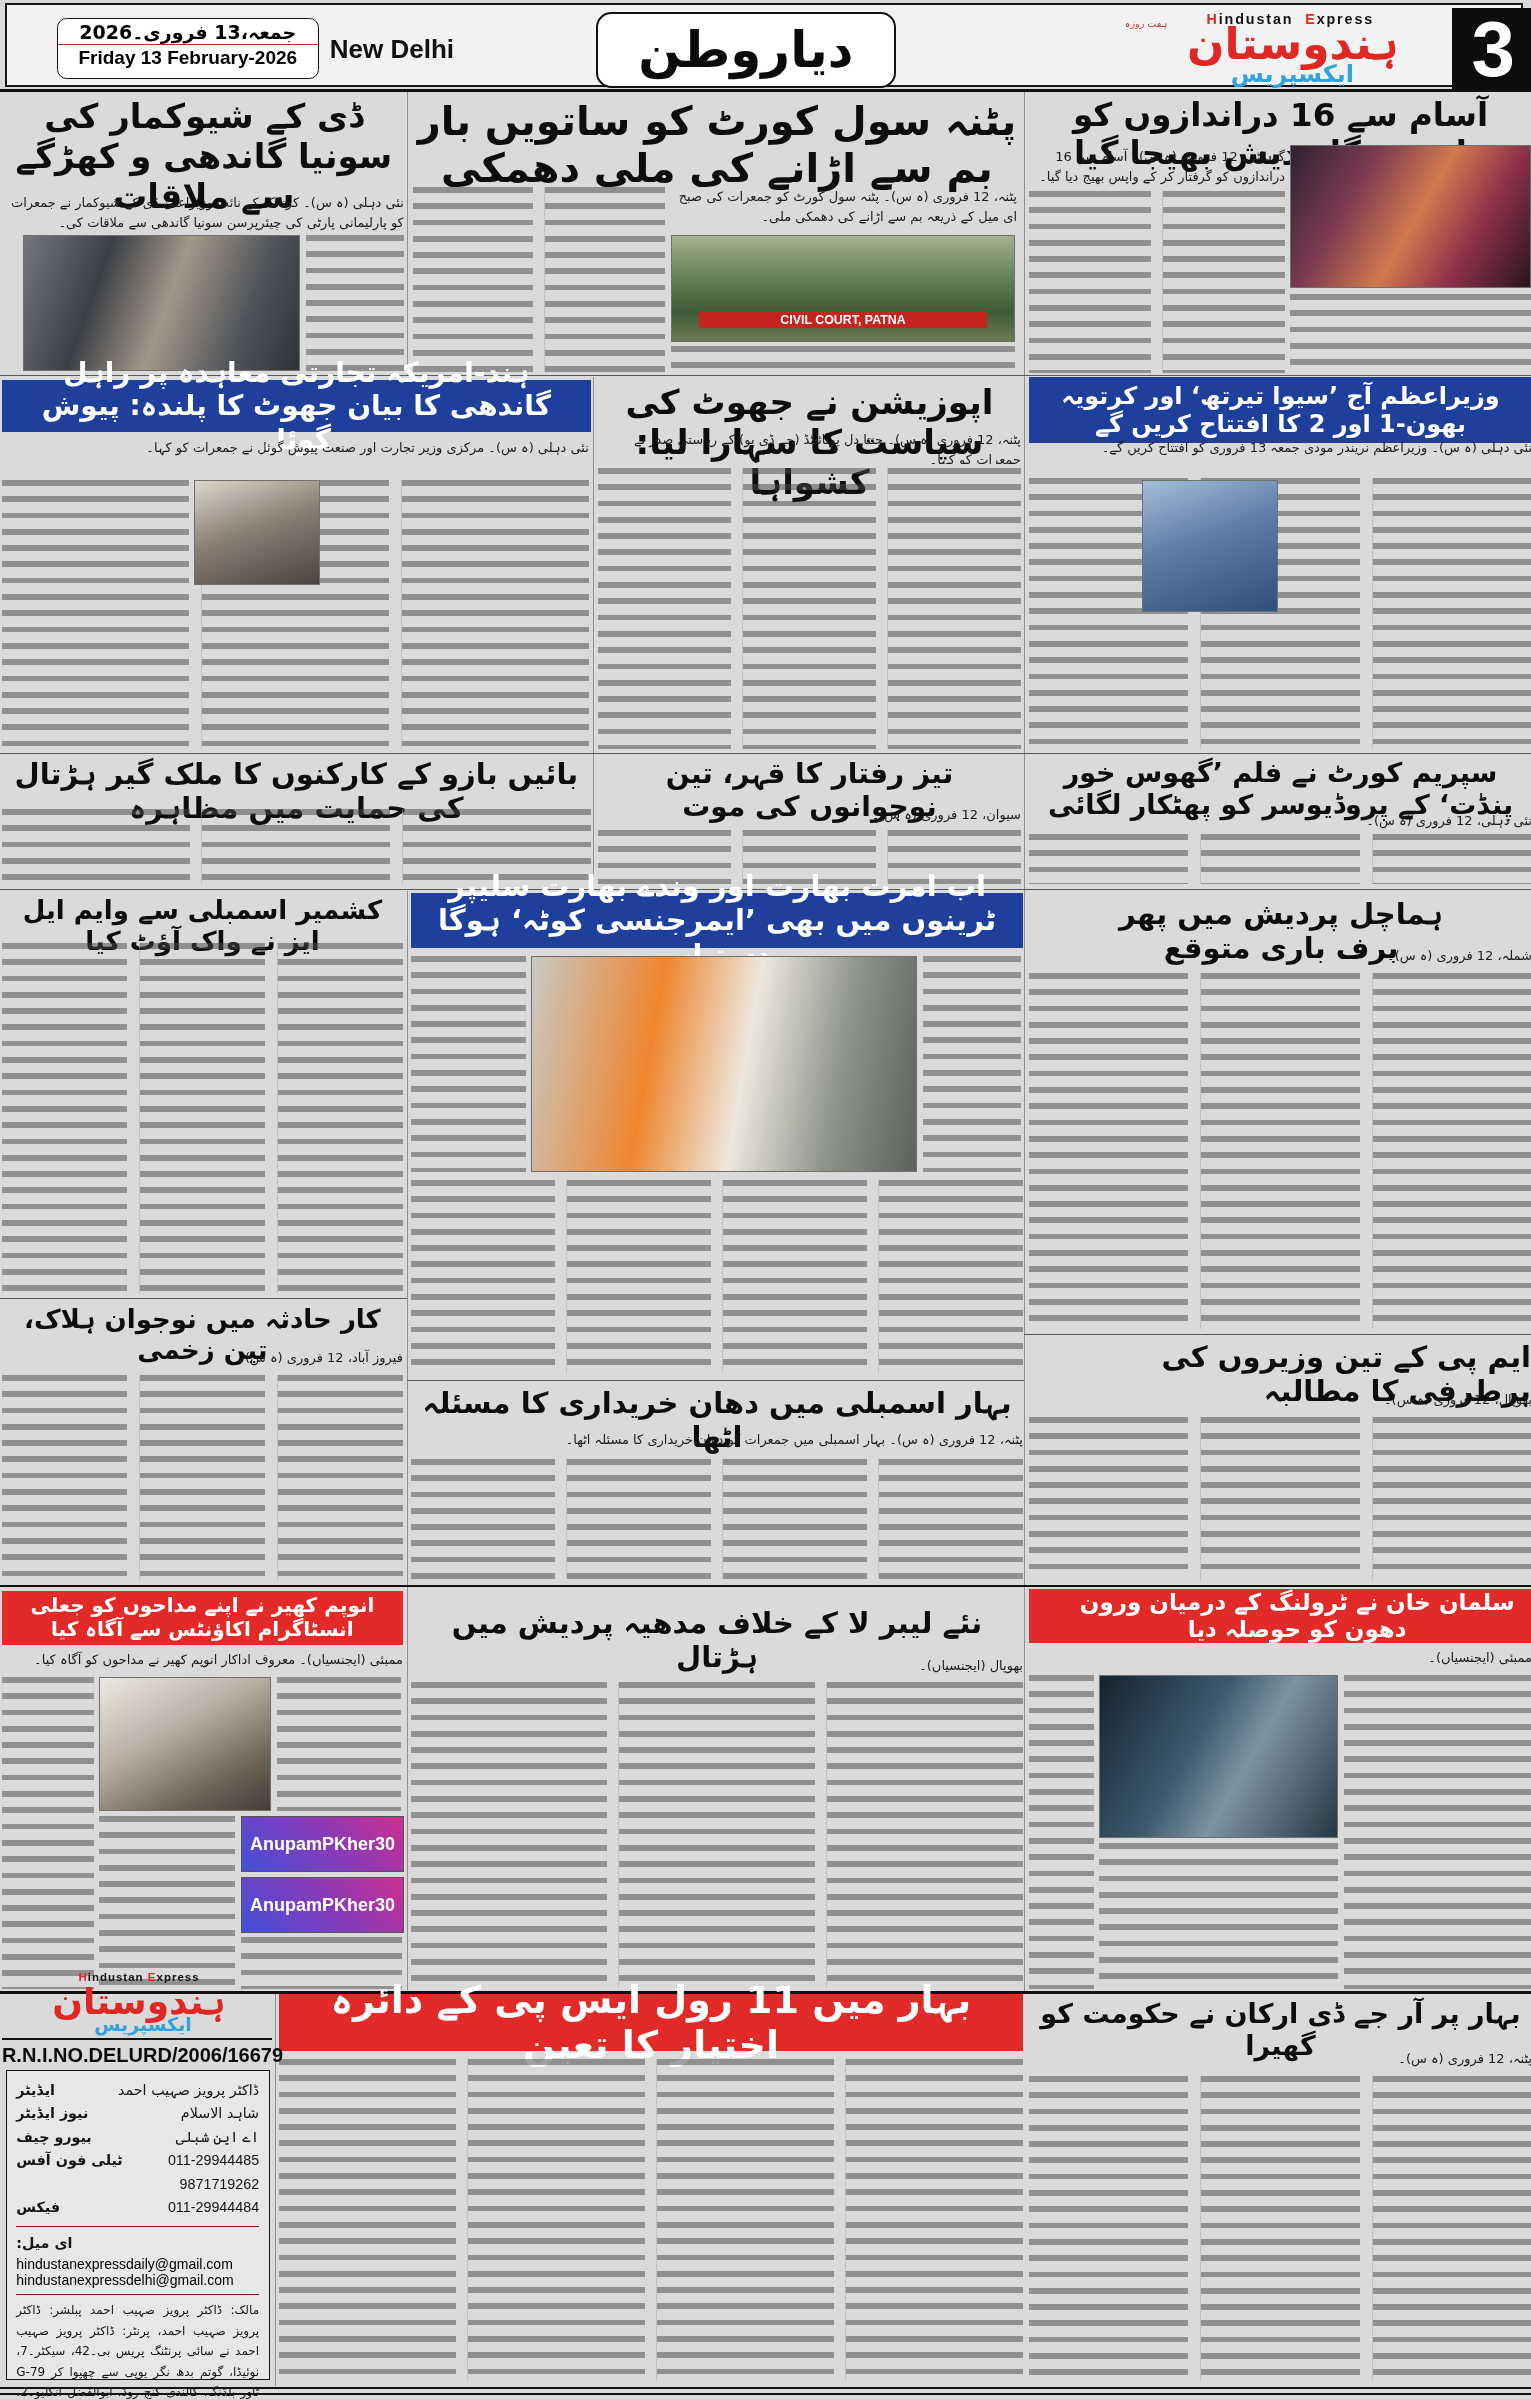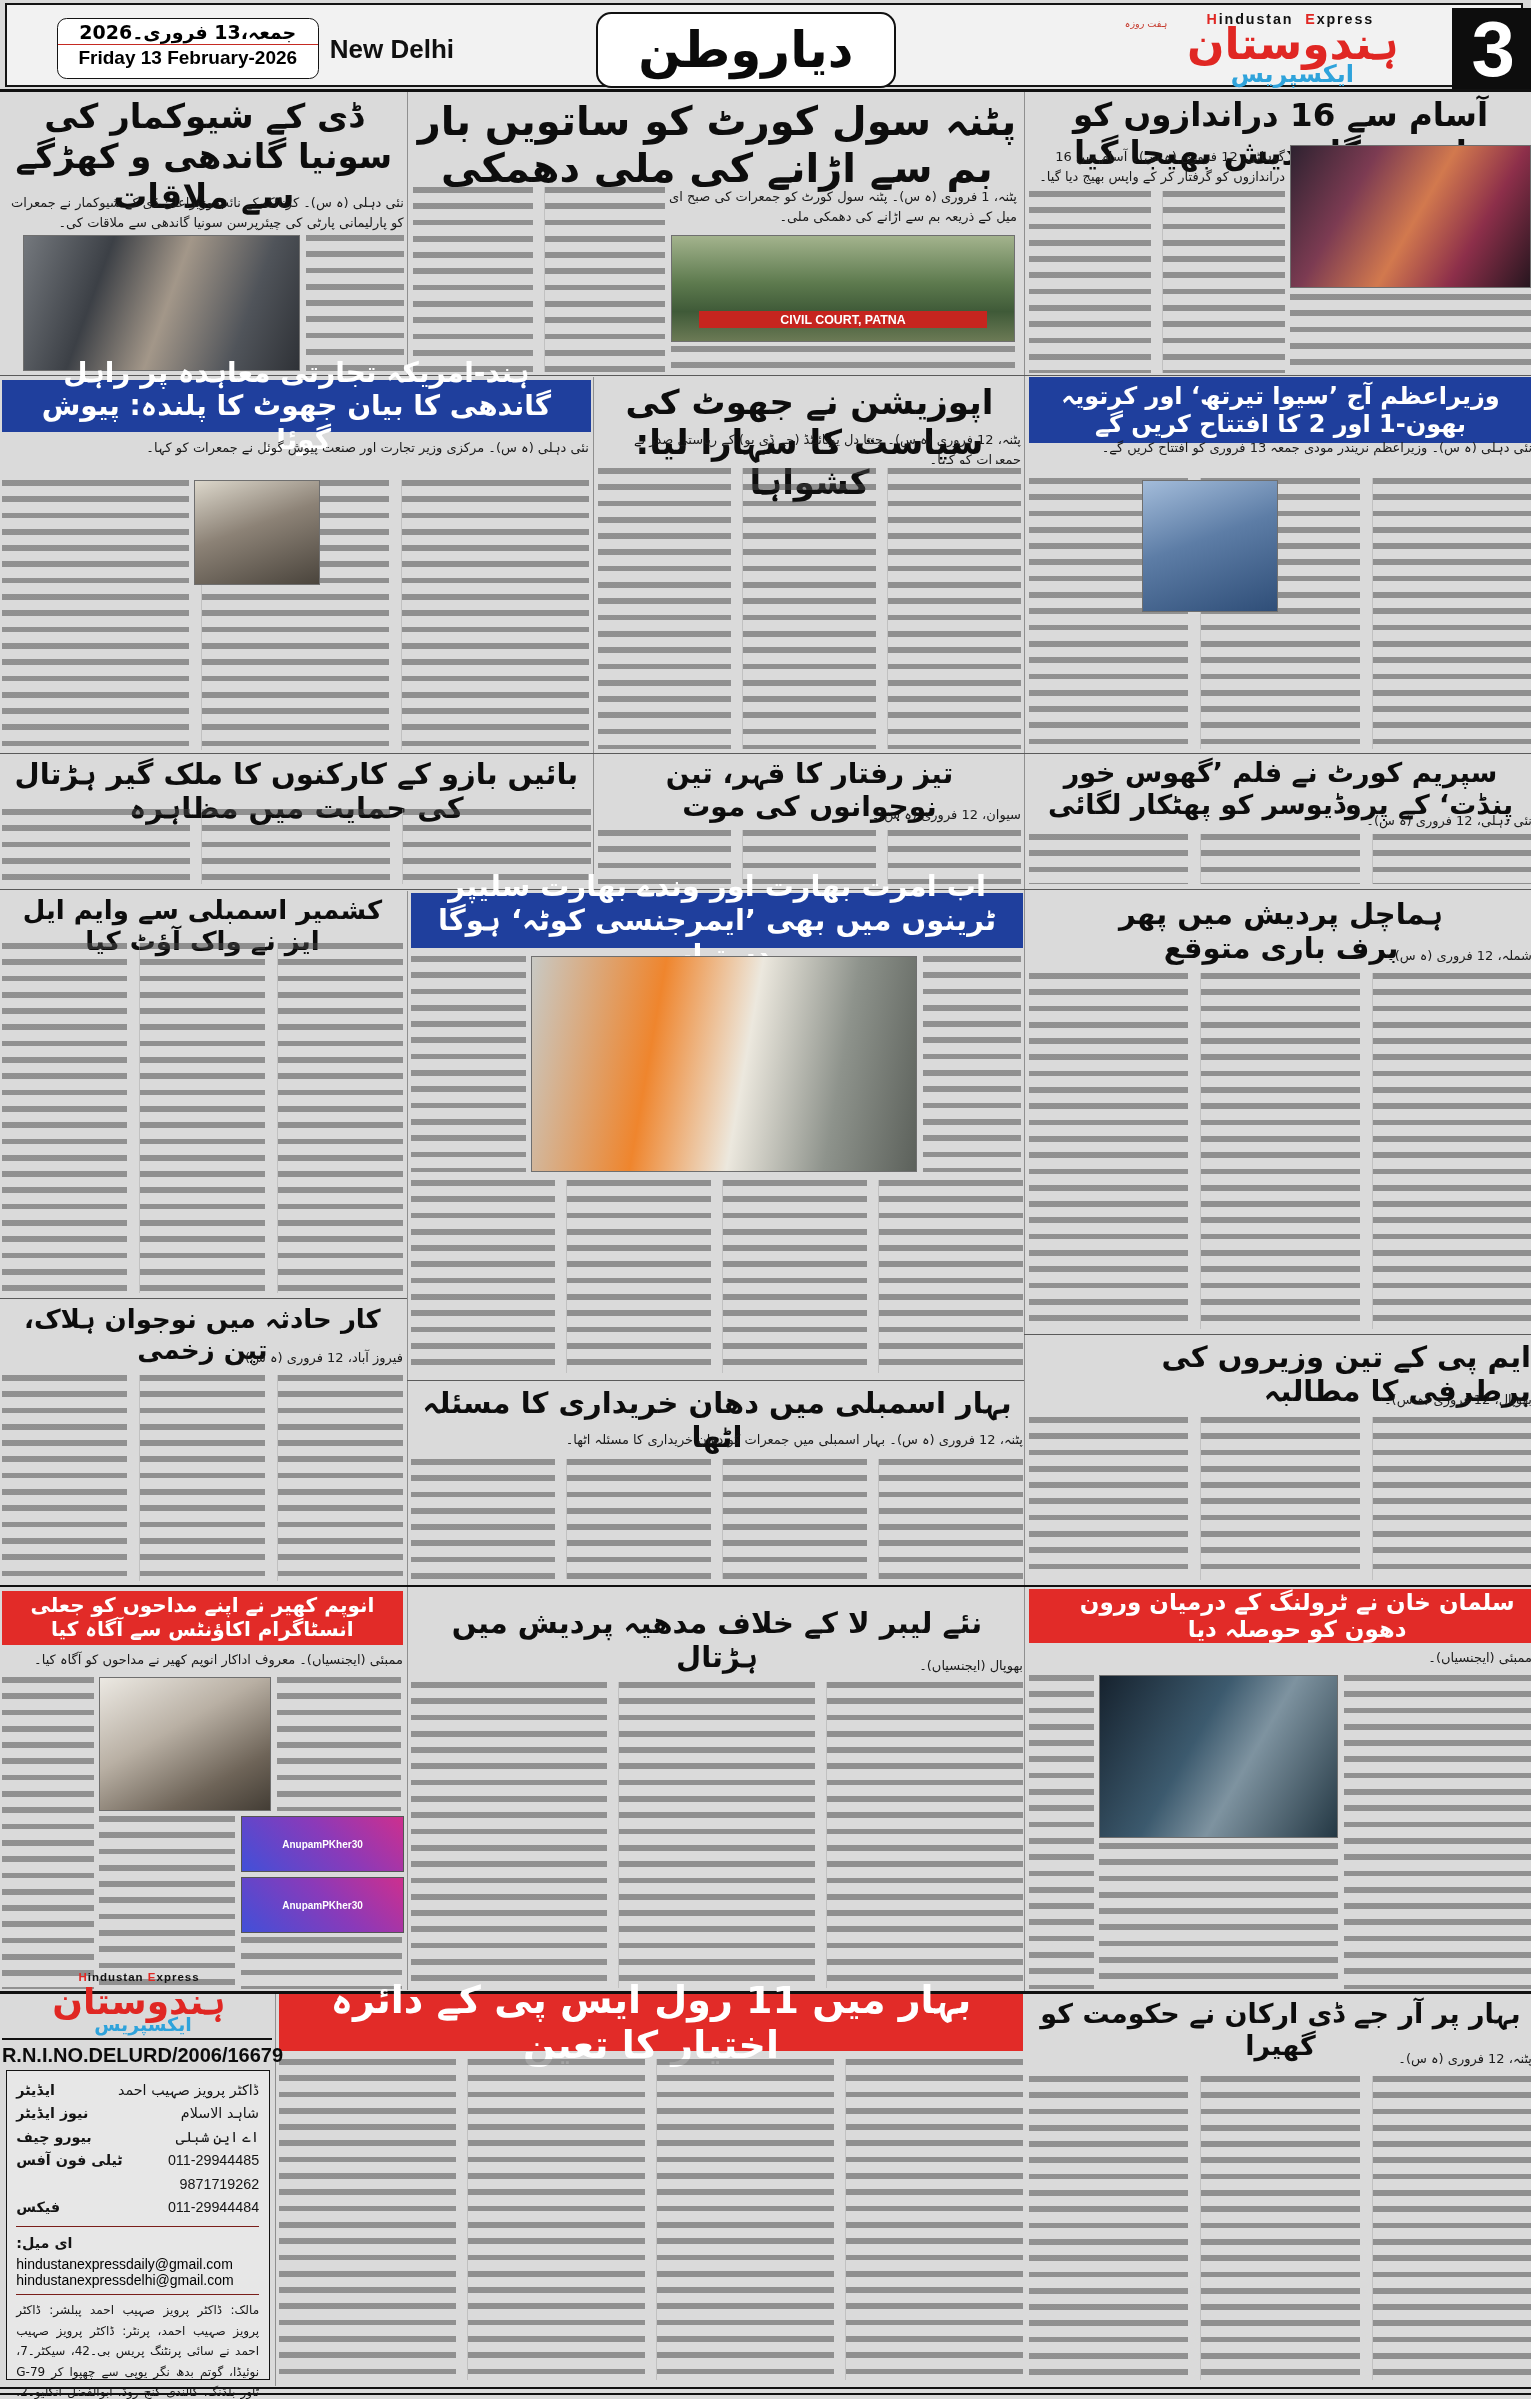--- a/index.html
+++ b/index.html
@@ -46,21 +46,21 @@
   .ph-court{background:linear-gradient(180deg,#a3b38d 0%,#5d7a4e 45%,#3f5a38 72%,#6b7a55 100%);position:relative;}
   .court-sign{position:absolute;left:8%;right:8%;bottom:12%;background:#c6251f;color:#fff;text-align:center;
               font-family:"Liberation Sans",sans-serif;font-weight:bold;font-size:12.4px;padding:1.9px 0;}
   .ph-night{background:linear-gradient(120deg,#2e2230 0%,#7c3b52 28%,#d2794e 52%,#8d2f4a 74%,#27161f 100%);}
   .ph-goyal{background:linear-gradient(160deg,#dcd7cb 0%,#8c8276 45%,#4a443c 100%);}
   .ph-modi{background:linear-gradient(160deg,#a3bcda 0%,#5d7da6 45%,#2f4e78 100%);}
   .ph-train{background:linear-gradient(100deg,#c8c9c4 0%,#ef852d 32%,#ece8de 55%,#8e938c 78%,#5c615b 100%);}
   .ph-duo{background:linear-gradient(120deg,#16222e 0%,#3c5a6e 40%,#7e93a0 60%,#243844 100%);}
   .ph-kher{background:linear-gradient(150deg,#ece9e3 0%,#b9b0a4 40%,#6e6458 75%,#433d35 100%);}
   .insta{background:linear-gradient(45deg,#4150d8 0%,#8a3ab9 55%,#cd2f8e 100%);color:#fff;display:flex;
-         align-items:center;justify-content:center;font-family:"Liberation Sans",sans-serif;font-weight:bold;font-size:10px;border:1px solid #555;}
+         align-items:center;justify-content:center;font-family:"Liberation Sans",sans-serif;font-weight:bold;font-size:18px;border:1px solid #555;}
   
   .rni{font-family:"Liberation Sans",sans-serif;font-weight:bold;font-size:20px;text-align:center;color:#0c0c0c;}
   .staffbox{border:1.9px solid #141414;background:#e7e7e7;box-sizing:border-box;padding:7.6px 9.6px;}
   .staffrow{display:flex;flex-direction:row-reverse;justify-content:space-between;direction:rtl;
             font-size:14.3px;line-height:1.65;color:#141414;}
   .staffrow .lab{font-weight:bold;}
   .staffrow .val{direction:rtl;text-align:left;}
   .mono-ltr{direction:ltr;font-family:"Liberation Sans",sans-serif;font-size:14.3px;text-align:left;}
   .sep{border-top:1.9px solid #7a1f1a;margin:5.7px 0;}
   .owner{font-size:12px;direction:rtl;text-align:justify;line-height:1.7;color:#161616;}
@@ -108,21 +108,21 @@
   <div class="abs hline heavy" style="left:0;top:2393px;width:1531px;height:1.9px;"></div>
 
   <div class="abs hl" style="left:3.8px;top:96px;width:400px;height:92px;font-size:34px;">ڈی کے شیوکمار کی سونیا گاندھی و کھڑگے سے ملاقات</div>
   <div class="abs lead" style="left:3.8px;top:193px;width:400px;height:38px;">نئی دہلی (ہ س)۔ کرناٹک کے نائب وزیراعلیٰ ڈی کے شیوکمار نے جمعرات کو پارلیمانی پارٹی کی چیئرپرسن سونیا گاندھی سے ملاقات کی۔</div>
   <div class="abs photo ph-group" style="left:23px;top:235px;width:277px;height:136px;"></div>
   <div class="abs cols" style="left:306px;top:235px;width:98px;height:136px;">
       <div class="gcol"></div>
     </div>
 
   <div class="abs hl" style="left:411px;top:98px;width:612px;height:84px;font-size:40px;">پٹنہ سول کورٹ کو ساتویں بار بم سے اڑانے کی ملی دھمکی</div>
-  <div class="abs lead" style="left:669px;top:187px;width:348px;height:44px;">پٹنہ، 1 فروری (ہ س)۔ پٹنہ سول کورٹ کو جمعرات کی صبح ای میل کے ذریعہ بم سے اڑانے کی دھمکی ملی۔</div>
+  <div class="abs lead" style="left:669px;top:187px;width:348px;height:44px;">پٹنہ، 12 فروری (ہ س)۔ پٹنہ سول کورٹ کو جمعرات کی صبح ای میل کے ذریعہ بم سے اڑانے کی دھمکی ملی۔</div>
   <div class="abs photo ph-court" style="left:671px;top:235px;width:344px;height:107px;">
     <div class="court-sign">CIVIL COURT, PATNA</div>
   </div>
   <div class="abs cols" style="left:671px;top:346px;width:344px;height:27px;">
       <div class="gcol"></div>
     </div>
   <div class="abs cols" style="left:413px;top:187px;width:252px;height:185px;">
       <div class="gcol"></div>
       <div class="gcol"></div>
     </div>

